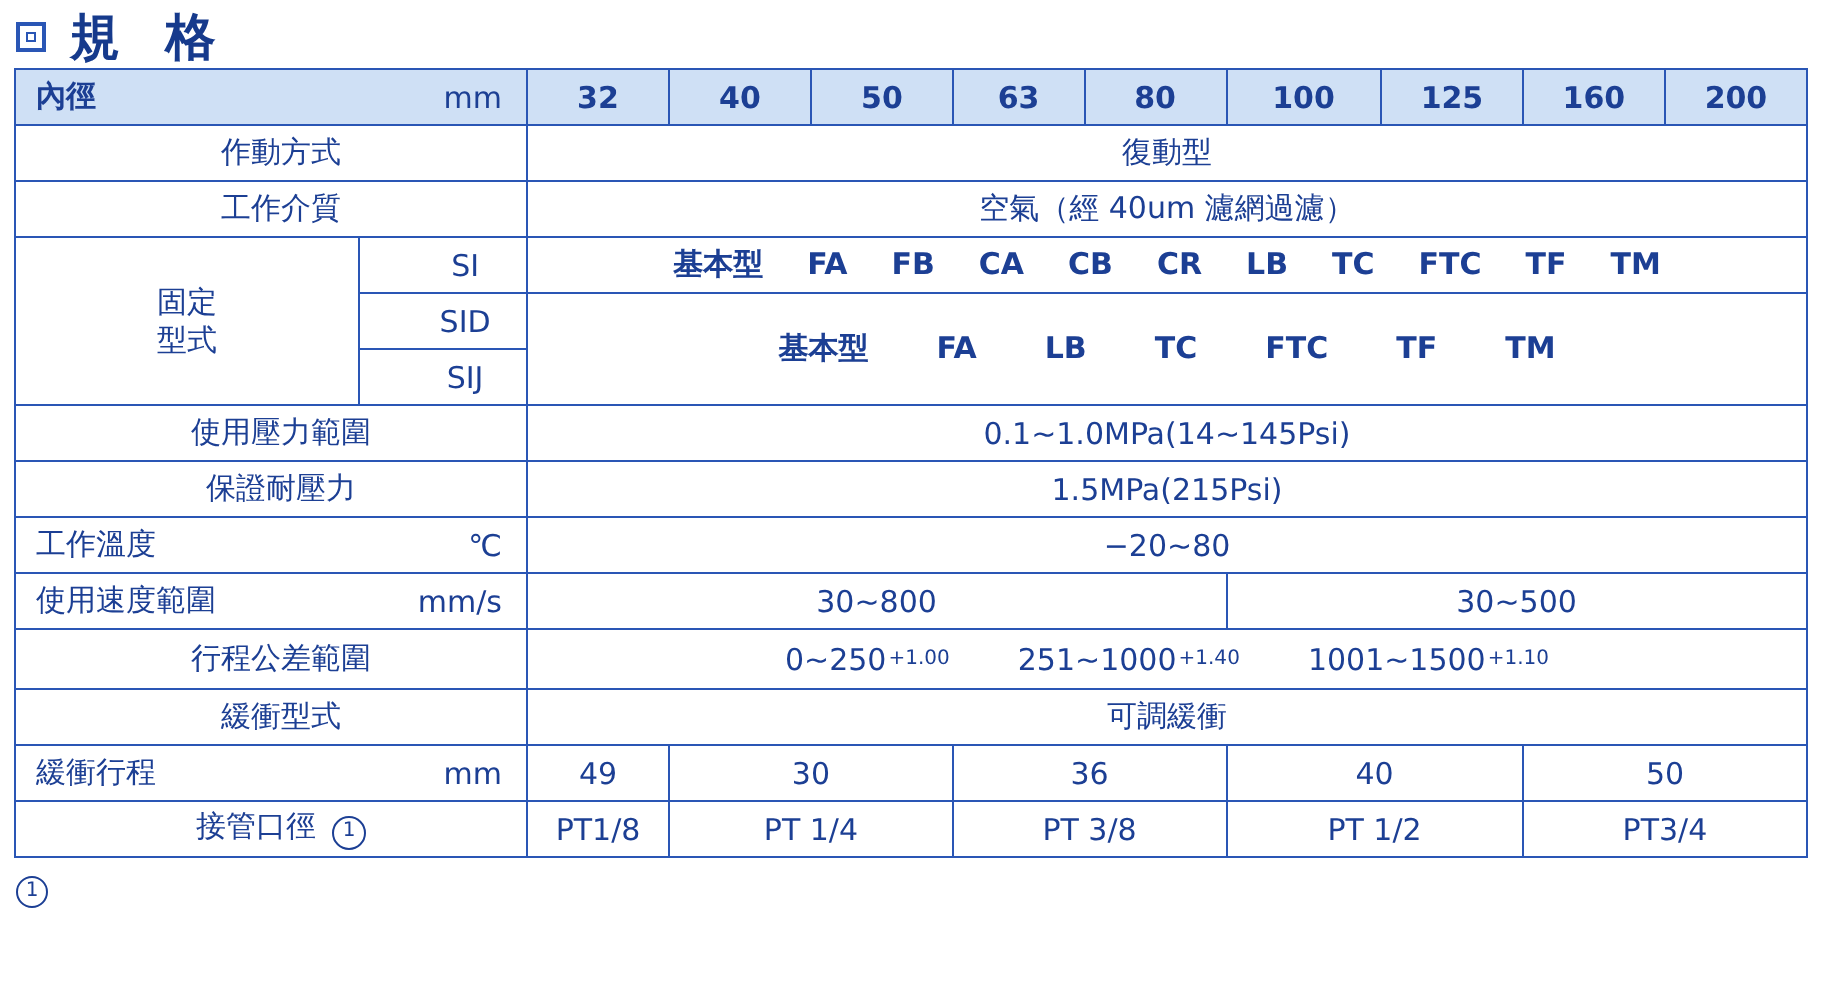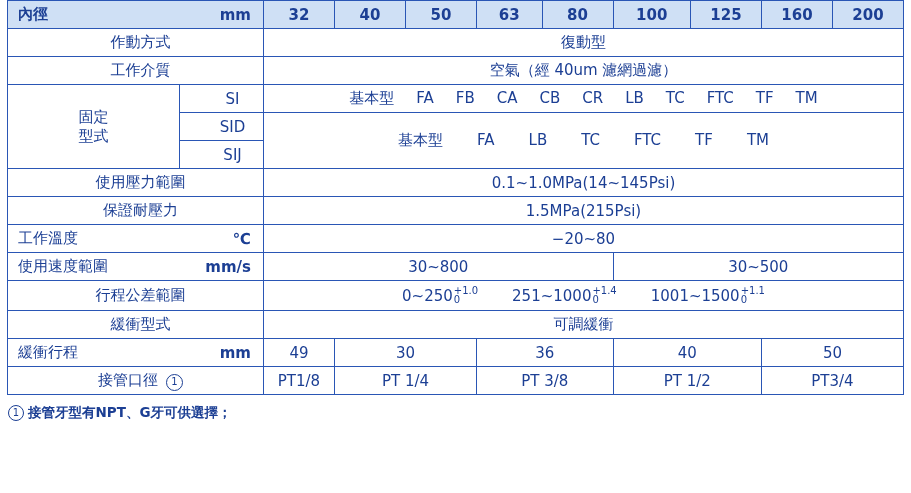--- a/index.html
+++ b/index.html
@@ -81,21 +81,21 @@
   }
   .lbl-flex {
     display: flex;
     align-items: center;
     justify-content: space-between;
     padding: 0 12px 0 10px;
     height: 100%;
     box-sizing: border-box;
   }
   .lbl-flex .unit {
-    font-weight: bold;
+    font-weight: normal;
   }
   .fixed-label {
     text-align: left;
     padding-left: 10px;
     font-size: 15px;
   }
   .sub-cell {
     text-align: left;
     padding-left: 22px !important;
   }
@@ -106,33 +106,34 @@
     display: inline-flex;
     align-items: center;
     justify-content: space-between;
     gap: 34px;
   }
   .tol-item {
     white-space: nowrap;
   }
   .frac {
     display: inline-flex;
-    flex-direction: column;
+    flex-direction: row;
     font-size: 10px;
     line-height: 1.05;
     vertical-align: middle;
     margin-left: 1px;
     text-align: left;
   }
   .frac .top { margin-bottom: -1px; }
   
   .mode-list {
     display: inline-flex;
     justify-content: space-between;
     gap: 22px;
+    font-weight: bold;
   }
   .mode-list.wide {
     gap: 34px;
   }
   
   .footnote {
     margin-top: 9px;
     margin-left: 8px;
     font-size: 13.5px;
     font-weight: bold;
@@ -163,20 +164,24 @@
     font-size: 10px;
     font-weight: normal;
     margin-left: 8px;
   }
 </style>
 </head>
 <body>
 
 <div class="page">
 
+  <div class="title-row">
+    <span class="title-marker"></span>
+    <span class="title-text">規  格</span>
+  </div>
 
   <table class="spec">
     <colgroup>
       <col style="width:160px">
       <col style="width:78px">
       <col style="width:66px">
       <col style="width:66px">
       <col style="width:66px">
       <col style="width:61px">
       <col style="width:66px">
@@ -341,16 +346,15 @@
       <td colspan="2">PT 1/4</td>
       <td colspan="2">PT 3/8</td>
       <td colspan="2">PT 1/2</td>
       <td colspan="2">PT3/4</td>
     </tr>
   </tbody>
     </table>
 
   <div class="footnote">
     <span class="circled">1</span>
-    <span>接管牙型有NPT、G牙可供選擇；</span>
   </div>
 
 </div>
 
 </body></html>

